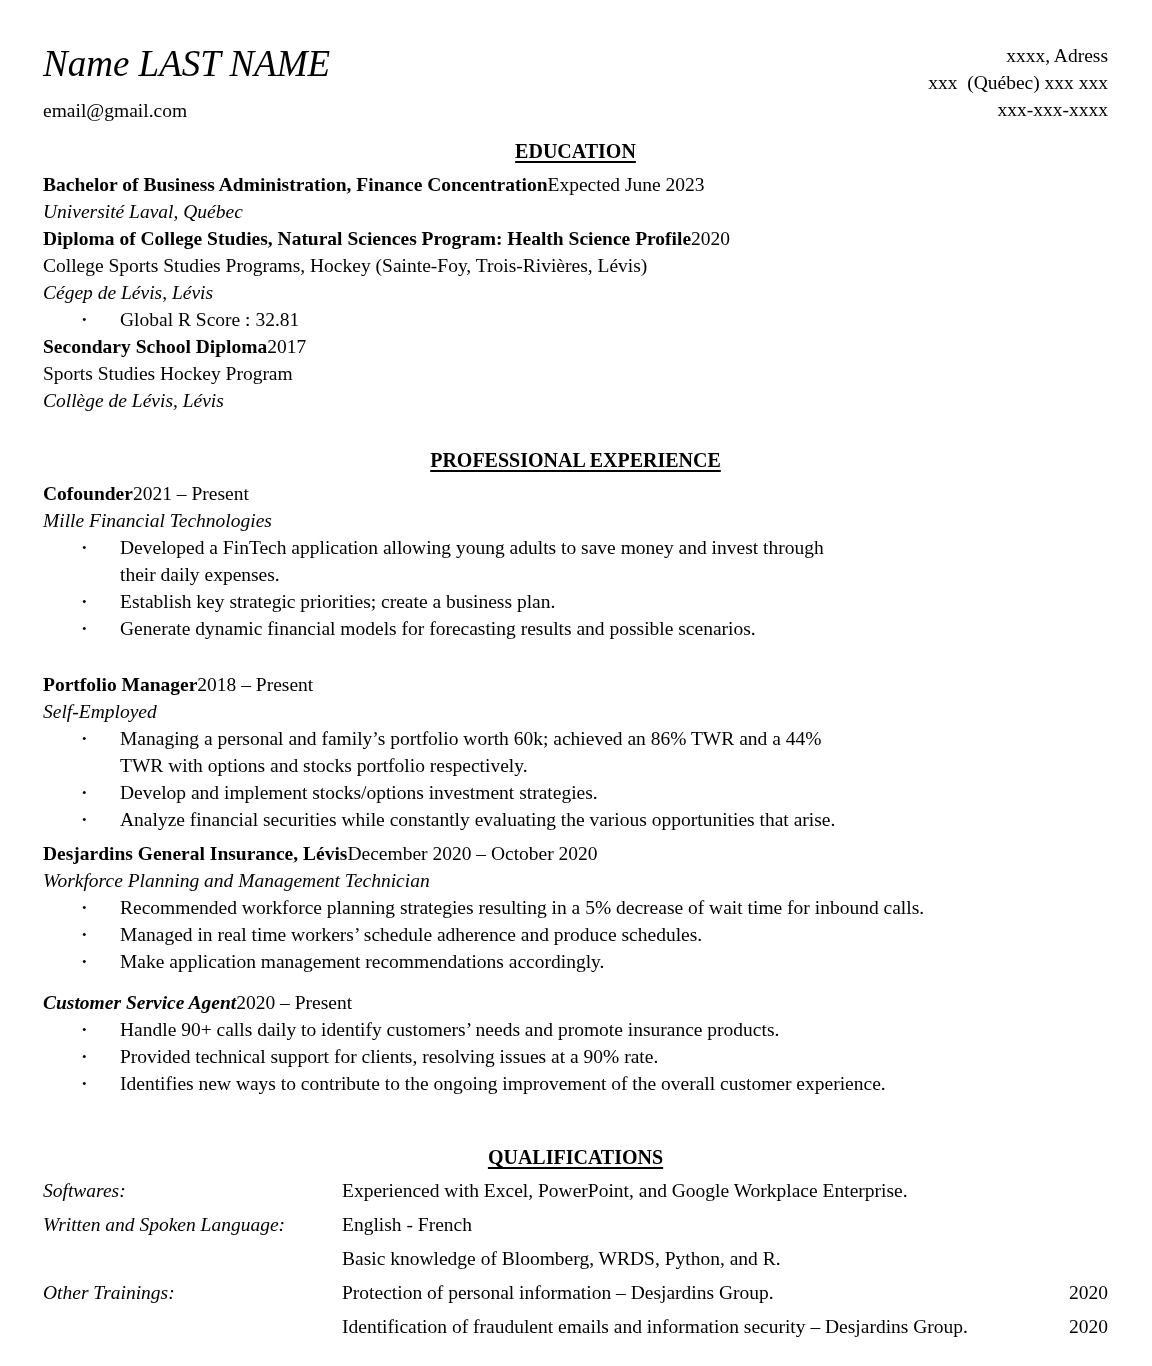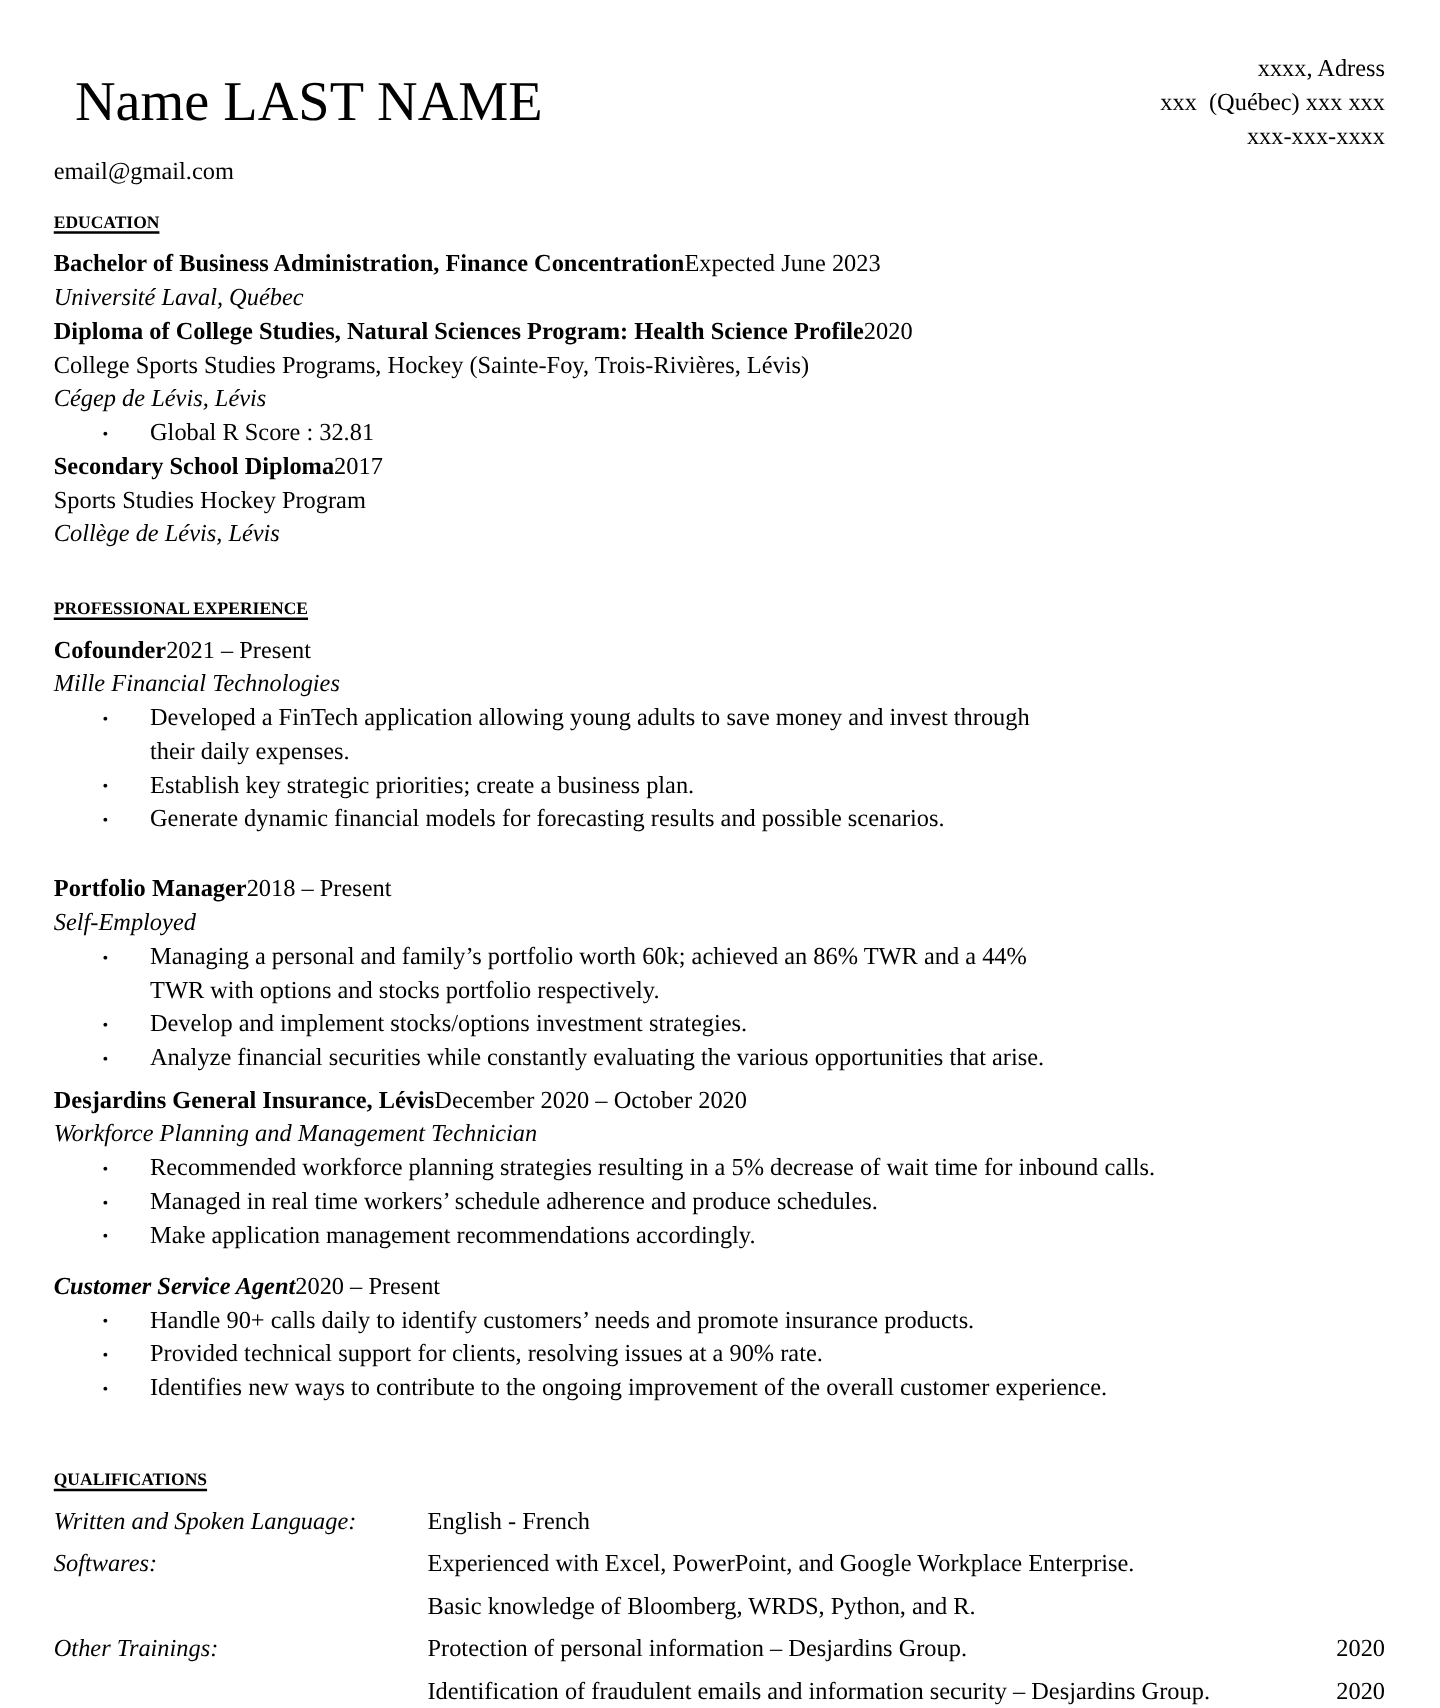--- a/index.html
+++ b/index.html
@@ -11,36 +11,38 @@
     padding: 38px 44px 10px 43px;
     background: #ffffff;
     color: #000000;
     font-family: "Liberation Serif", "DejaVu Serif", serif;
     font-size: 19.5px;
     line-height: 27px;
     overflow: hidden;
   }
   .header { display: flex; justify-content: space-between; align-items: flex-start; }
   .person-name {
-    font-size: 45px;
+    font-size: 37px;
     line-height: 52px;
     font-weight: 400;
-    margin: 17px;
+    margin: 0;
+    font-style: italic;
   }
   .email-line { margin-top: 7px; }
   .contact-block { text-align: right; padding-top: 4px; }
   .contact-line { white-space: pre; }
 
   .section-heading {
     font-weight: bold;
-    font-size: 14px;
+    font-size: 20px;
     text-decoration: underline;
     text-decoration-thickness: 2px;
     text-underline-offset: 3px;
     margin: 0 0 6px 0;
+    text-align: center;
   }
   .heading-edu { margin-top: 14px; }
   .heading-exp { margin-top: 33px; }
   .heading-qual { margin-top: 47px; }
 
   .entry-row { display: flex; justify-content: flex-start; }
   .entry-title { font-weight: bold; }
   .entry-title.italic-title { font-weight: 700; font-style: italic; }
   .entry-date { white-space: pre; text-align: right; }
   .italic { font-style: italic; }
@@ -210,30 +212,30 @@
           <span class="bullet-text">Identifies new ways to contribute to the ongoing improvement of the overall customer experience.</span>
         </li>
       </ul>
     </div>
   </div>
 
   <div>
     <div class="section-heading heading-qual">QUALIFICATIONS</div>
 
     <div class="qrow">
+      <span class="qlabel">Softwares:</span>
+      <span class="qtext">Experienced with Excel, PowerPoint, and Google Workplace Enterprise.</span>
+      <span class="qdate"></span>
+    </div>
+    <div class="qrow">
       <span class="qlabel">Written and Spoken Language:</span>
       <span class="qtext">English - French</span>
       <span class="qdate"></span>
     </div>
     <div class="qrow">
-      <span class="qlabel">Softwares:</span>
-      <span class="qtext">Experienced with Excel, PowerPoint, and Google Workplace Enterprise.</span>
-      <span class="qdate"></span>
-    </div>
-    <div class="qrow">
       <span class="qlabel"></span>
       <span class="qtext">Basic knowledge of Bloomberg, WRDS, Python, and R.</span>
       <span class="qdate"></span>
     </div>
     <div class="qrow">
       <span class="qlabel">Other Trainings:</span>
       <span class="qtext">Protection of personal information – Desjardins Group.</span>
       <span class="qdate">2020</span>
     </div>
     <div class="qrow">

